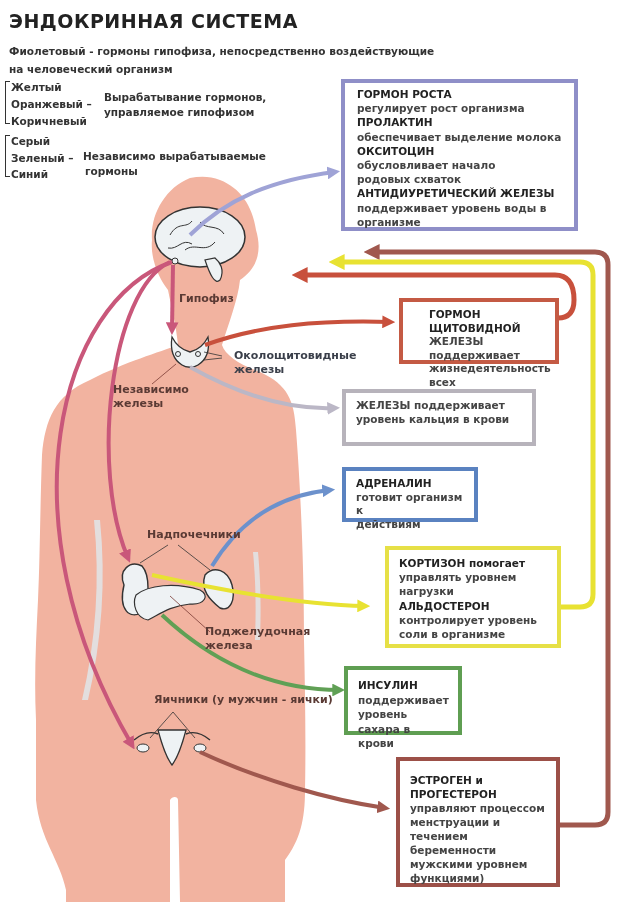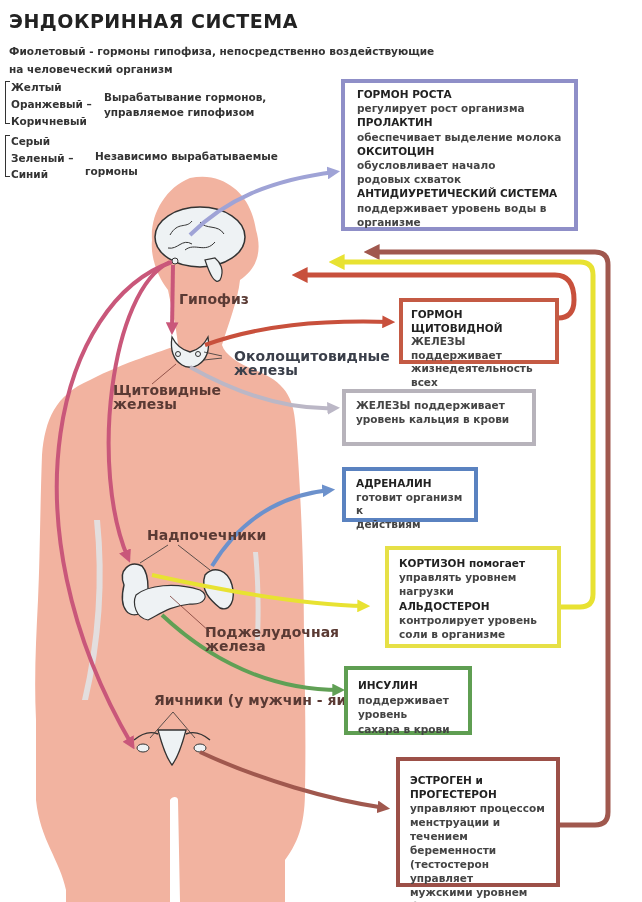--- a/index.html
+++ b/index.html
@@ -4,21 +4,21 @@
 <style>
   html,body{margin:0;padding:0;background:#fff;}
   body{width:642px;height:902px;position:relative;overflow:hidden;font-family:"DejaVu Sans",sans-serif;color:#2a2a2a;}
   .title{position:absolute;left:9px;top:10px;font-size:19px;font-weight:bold;letter-spacing:0.5px;color:#222;font-family:"DejaVu Sans",sans-serif;}
   .legend-line{position:absolute;font-size:10.5px;font-weight:bold;color:#333;white-space:nowrap;}
   .bracket{position:absolute;border-left:1.5px solid #333;border-top:1.5px solid #333;border-bottom:1.5px solid #333;width:4px;}
   svg.main{position:absolute;left:0;top:0;}
   .box{position:absolute;background:#fff;box-sizing:border-box;padding:6px 10px;font-size:10.5px;line-height:15px;color:#333;font-weight:bold;}
   .box .h{color:#222;font-weight:bold;}
   .box .t{font-weight:bold;color:#444;}
-  .lbl{position:absolute;font-size:14px;font-weight:bold;color:#5a3a34;line-height:14px;white-space:nowrap;}
+  .lbl{position:absolute;font-size:11px;font-weight:bold;color:#5a3a34;line-height:14px;white-space:nowrap;}
   .lbl.dark{color:#3a3f4a;}
 </style>
 </head>
 <body>
 
 <div class="title">ЭНДОКРИННАЯ СИСТЕМА</div>
 
 <div class="legend-line" style="left:9px;top:45px;">Фиолетовый - гормоны гипофиза, непосредственно воздействующие</div>
 <div class="legend-line" style="left:9px;top:63px;">на человеческий организм</div>
 
@@ -26,21 +26,21 @@
 <div class="legend-line" style="left:11px;top:81px;">Желтый</div>
 <div class="legend-line" style="left:11px;top:98px;text-align:right;">Оранжевый –</div>
 <div class="legend-line" style="left:11px;top:115px;">Коричневый</div>
 <div class="legend-line" style="left:104px;top:91px;">Вырабатывание гормонов,</div>
 <div class="legend-line" style="left:104px;top:106px;">управляемое гипофизом</div>
 
 <div class="bracket" style="left:5px;top:135px;height:40px;"></div>
 <div class="legend-line" style="left:11px;top:135px;">Серый</div>
 <div class="legend-line" style="left:11px;top:152px;">Зеленый –</div>
 <div class="legend-line" style="left:11px;top:168px;">Синий</div>
-<div class="legend-line" style="left:95px;top:150px;">Независимо вырабатываемые</div>
+<div class="legend-line" style="left:83px;top:150px;">Независимо вырабатываемые</div>
 <div class="legend-line" style="left:85px;top:165px;">гормоны</div>
 
 <svg class="main" width="642" height="902" viewBox="0 0 642 902">
   <defs>
     <marker id="ah" viewBox="0 0 10 10" refX="6" refY="5" markerWidth="3.2" markerHeight="3.2" orient="auto">
       <path d="M0,0 L10,5 L0,10 z" fill="context-stroke"></path>
     </marker>
   </defs>
 
   <g>
@@ -107,40 +107,40 @@
   <path d="M190,367 C240,395 290,410 335,408" stroke="#bbb7c6" stroke-width="4" fill="none" marker-end="url(#ah)"></path>
   <path d="M212,566 C240,520 280,495 330,490" stroke="#6c91cc" stroke-width="4" fill="none" marker-end="url(#ah)"></path>
   <path d="M152,575 C220,590 300,605 365,606" stroke="#e8e232" stroke-width="4" fill="none" marker-end="url(#ah)"></path>
   <path d="M162,615 C210,660 270,690 340,690" stroke="#60a055" stroke-width="4" fill="none" marker-end="url(#ah)"></path>
   <path d="M200,752 C260,780 330,800 385,808" stroke="#a0584e" stroke-width="4" fill="none" marker-end="url(#ah)"></path>
 </svg>
 
 <div class="lbl" style="left:179px;top:292px;">Гипофиз</div>
 <div class="lbl dark" style="left:234px;top:349px;">Околощитовидные</div>
 <div class="lbl dark" style="left:234px;top:363px;">железы</div>
-<div class="lbl" style="left:113px;top:383px;">Щитовидные</div>
+<div class="lbl" style="left:113px;top:383px;">Независимо</div>
 <div class="lbl" style="left:113px;top:397px;">железы</div>
 <div class="lbl" style="left:147px;top:528px;">Надпочечники</div>
 <div class="lbl" style="left:205px;top:625px;">Поджелудочная</div>
 <div class="lbl" style="left:205px;top:639px;">железа</div>
 <div class="lbl" style="left:154px;top:693px;">Яичники (у мужчин - яички)</div>
 
 <div class="box" style="left:341px;top:79px;width:237px;height:152px;border:4px solid #8f8fc8;padding:4px 12px;line-height:14.2px;">
     <div class="h">ГОРМОН РОСТА</div>
     <div class="t">регулирует рост организма</div>
     <div class="h">ПРОЛАКТИН</div>
     <div class="t">обеспечивает выделение молока</div>
     <div class="h">ОКСИТОЦИН</div>
     <div class="t">обусловливает начало</div>
     <div class="t">родовых схваток</div>
-    <div class="h">АНТИДИУРЕТИЧЕСКИЙ СИСТЕМА</div>
+    <div class="h">АНТИДИУРЕТИЧЕСКИЙ ЖЕЛЕЗЫ</div>
     <div class="t">поддерживает уровень воды в</div>
     <div class="t">организме</div>
   </div>
-<div class="box" style="left:399px;top:298px;width:160px;height:66px;border:4px solid #c45a44;padding:6px 8px;line-height:13.5px;">
+<div class="box" style="left:399px;top:298px;width:160px;height:66px;border:4px solid #c45a44;padding:6px 26px;line-height:13.5px;">
     <div class="h">ГОРМОН ЩИТОВИДНОЙ</div>
     <div class="t">ЖЕЛЕЗЫ поддерживает</div>
     <div class="t">жизнедеятельность всех</div>
     <div class="t">внутренних систем</div>
   </div>
 <div class="box" style="left:342px;top:389px;width:194px;height:57px;border:4px solid #b7b3bb;padding:6px 10px;line-height:13.5px;">
     <div class="t">ЖЕЛЕЗЫ поддерживает</div>
     <div class="t">уровень кальция в крови</div>
   </div>
 <div class="box" style="left:342px;top:467px;width:136px;height:55px;border:4px solid #5a82c0;padding:6px 10px;line-height:13.5px;">
@@ -149,27 +149,26 @@
     <div class="t">действиям</div>
   </div>
 <div class="box" style="left:385px;top:546px;width:176px;height:102px;border:4px solid #e6e046;padding:6px 10px;line-height:14.2px;">
     <div class="h">КОРТИЗОН помогает</div>
     <div class="t">управлять уровнем</div>
     <div class="t">нагрузки</div>
     <div class="h">АЛЬДОСТЕРОН</div>
     <div class="t">контролирует уровень</div>
     <div class="t">соли в организме</div>
   </div>
-<div class="box" style="left:344px;top:666px;width:128px;height:69px;border:4px solid #5f9e52;padding:8px 10px;line-height:14.5px;">
+<div class="box" style="left:344px;top:666px;width:118px;height:69px;border:4px solid #5f9e52;padding:8px 10px;line-height:14.5px;">
     <div class="h">ИНСУЛИН</div>
     <div class="t">поддерживает уровень</div>
     <div class="t">сахара в крови</div>
   </div>
 <div class="box" style="left:396px;top:757px;width:164px;height:130px;border:4px solid #9c5048;padding:12px 10px;line-height:14px;">
     <div class="h">ЭСТРОГЕН и</div>
     <div class="h">ПРОГЕСТЕРОН</div>
     <div class="t">управляют процессом</div>
     <div class="t">менструации и течением</div>
     <div class="t">беременности</div>
-    <div class="t">(тестостерон управляет</div>
     <div class="t">мужскими уровнем</div>
     <div class="t">функциями)</div>
   </div>
 
 </body></html>

